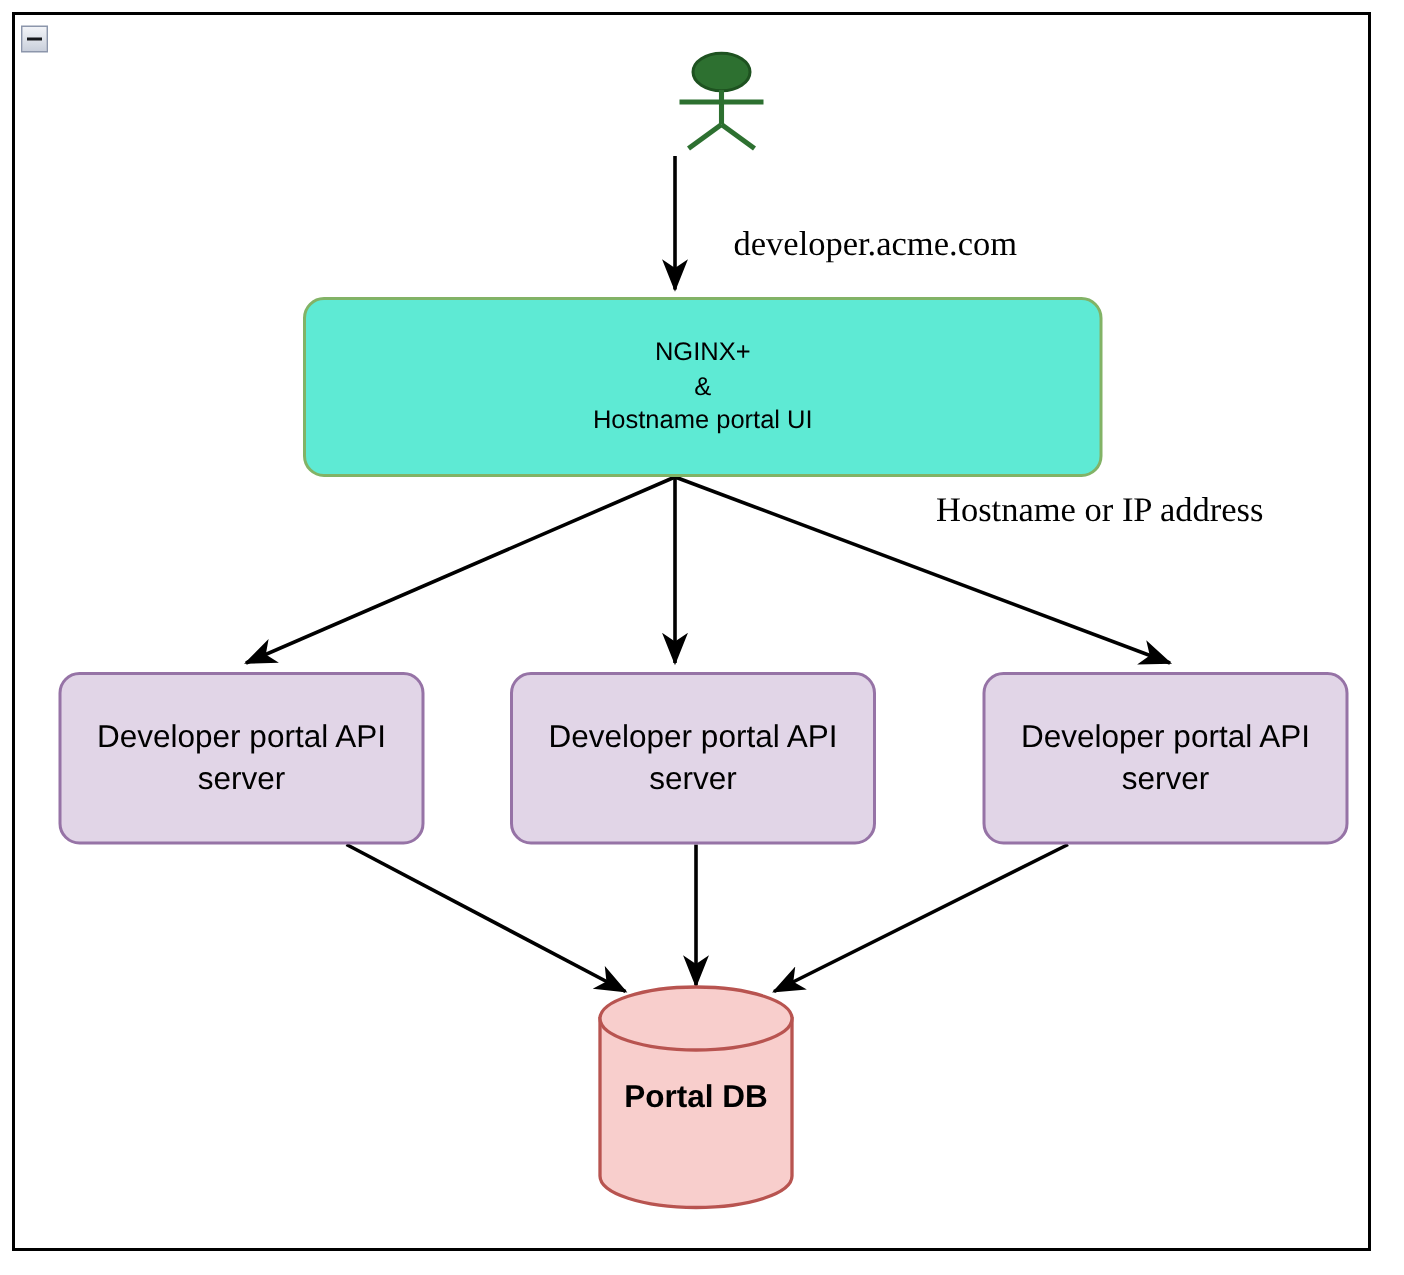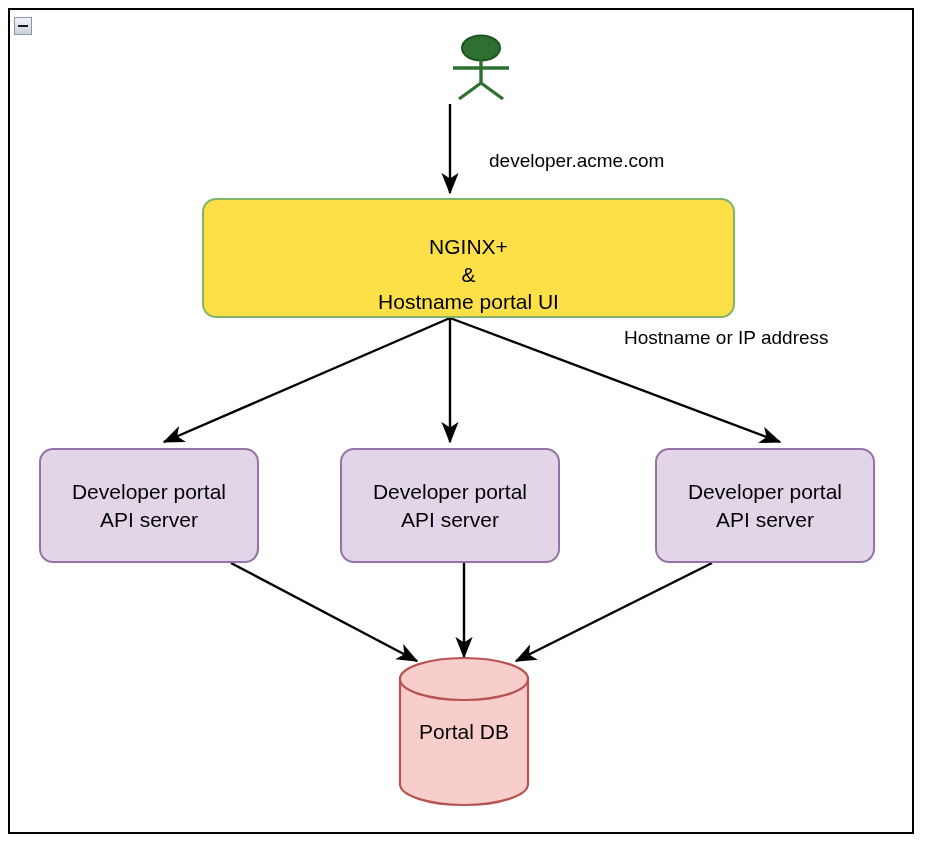--- a/index.html
+++ b/index.html
@@ -70,70 +70,71 @@
     text-align: center;
     color: #000000;
     line-height: 1.32;
     z-index: 6;
   }
   .node-nginx {
     left: 202px;
     top: 198px;
     width: 533px;
     height: 120px;
-    background: #fde047;
+    background: #5eead4;
     border: 2px solid #82b366;
     border-radius: 14px;
-    font-size: 21px;
-    align-items: flex-end;
+    font-size: 17px;
   }
   .node-api {
     top: 448px;
-    width: 220px;
+    width: 244px;
     height: 115px;
     background: #e1d5e7;
     border: 2px solid #9673a6;
     border-radius: 14px;
     font-size: 21px;
     padding: 0 12px;
   }
   .api-1 { left: 39px; }
   .api-2 { left: 340px; }
   .api-3 { left: 655px; }
 
   
   .node-db {
     position: absolute;
     left: 400px;
     top: 658px;
     width: 128px;
     height: 147px;
     z-index: 6;
+    font-weight: bold;
   }
   .node-db .db-label {
     position: absolute;
     left: 0;
     top: 0;
     width: 128px;
     height: 147px;
     display: flex;
     align-items: center;
     justify-content: center;
     font-size: 21px;
     color: #000000;
     z-index: 3;
     pointer-events: none;
   }
   
   .edge-label {
     position: absolute;
-    font-size: 19px;
+    font-size: 23px;
     color: #000000;
     white-space: nowrap;
     z-index: 7;
+    font-family: Liberation Serif, serif;
   }
   .label-domain { left: 489px; top: 150px; }
   .label-host   { left: 624px; top: 327px; }
 </style>
 </head>
 <body>
 
 <div id="canvas">
 
   <div class="frame"></div>

